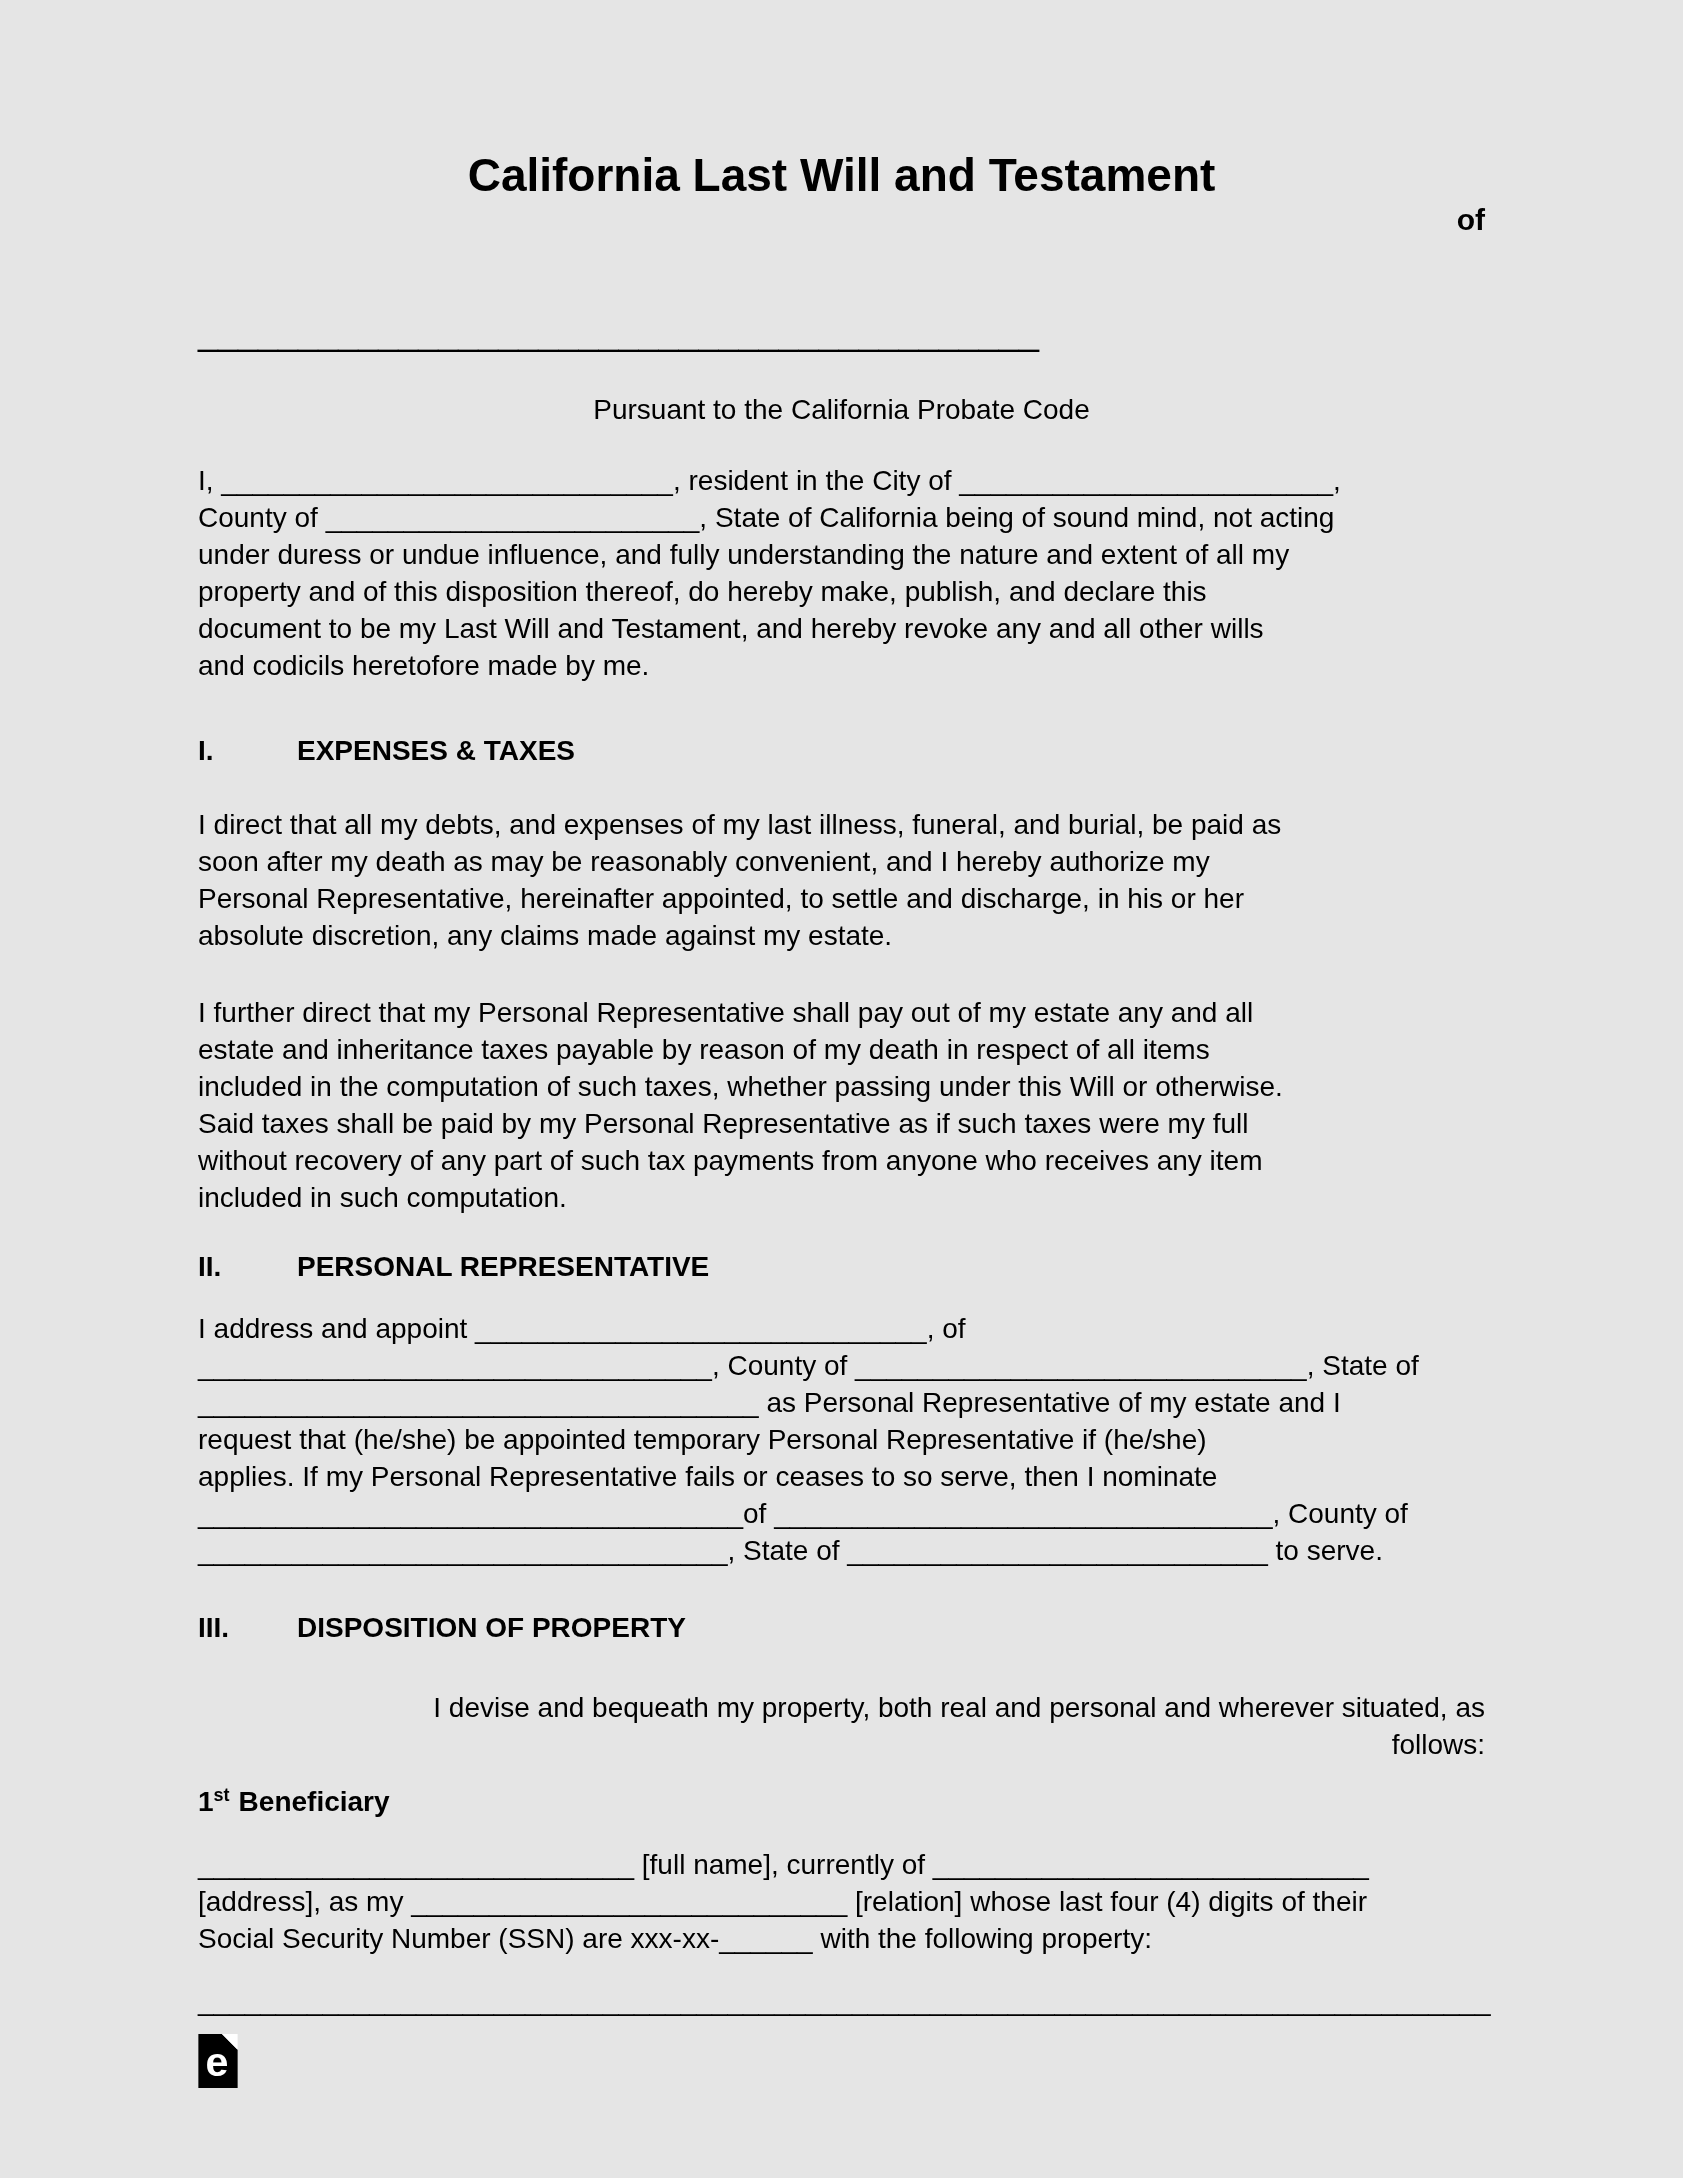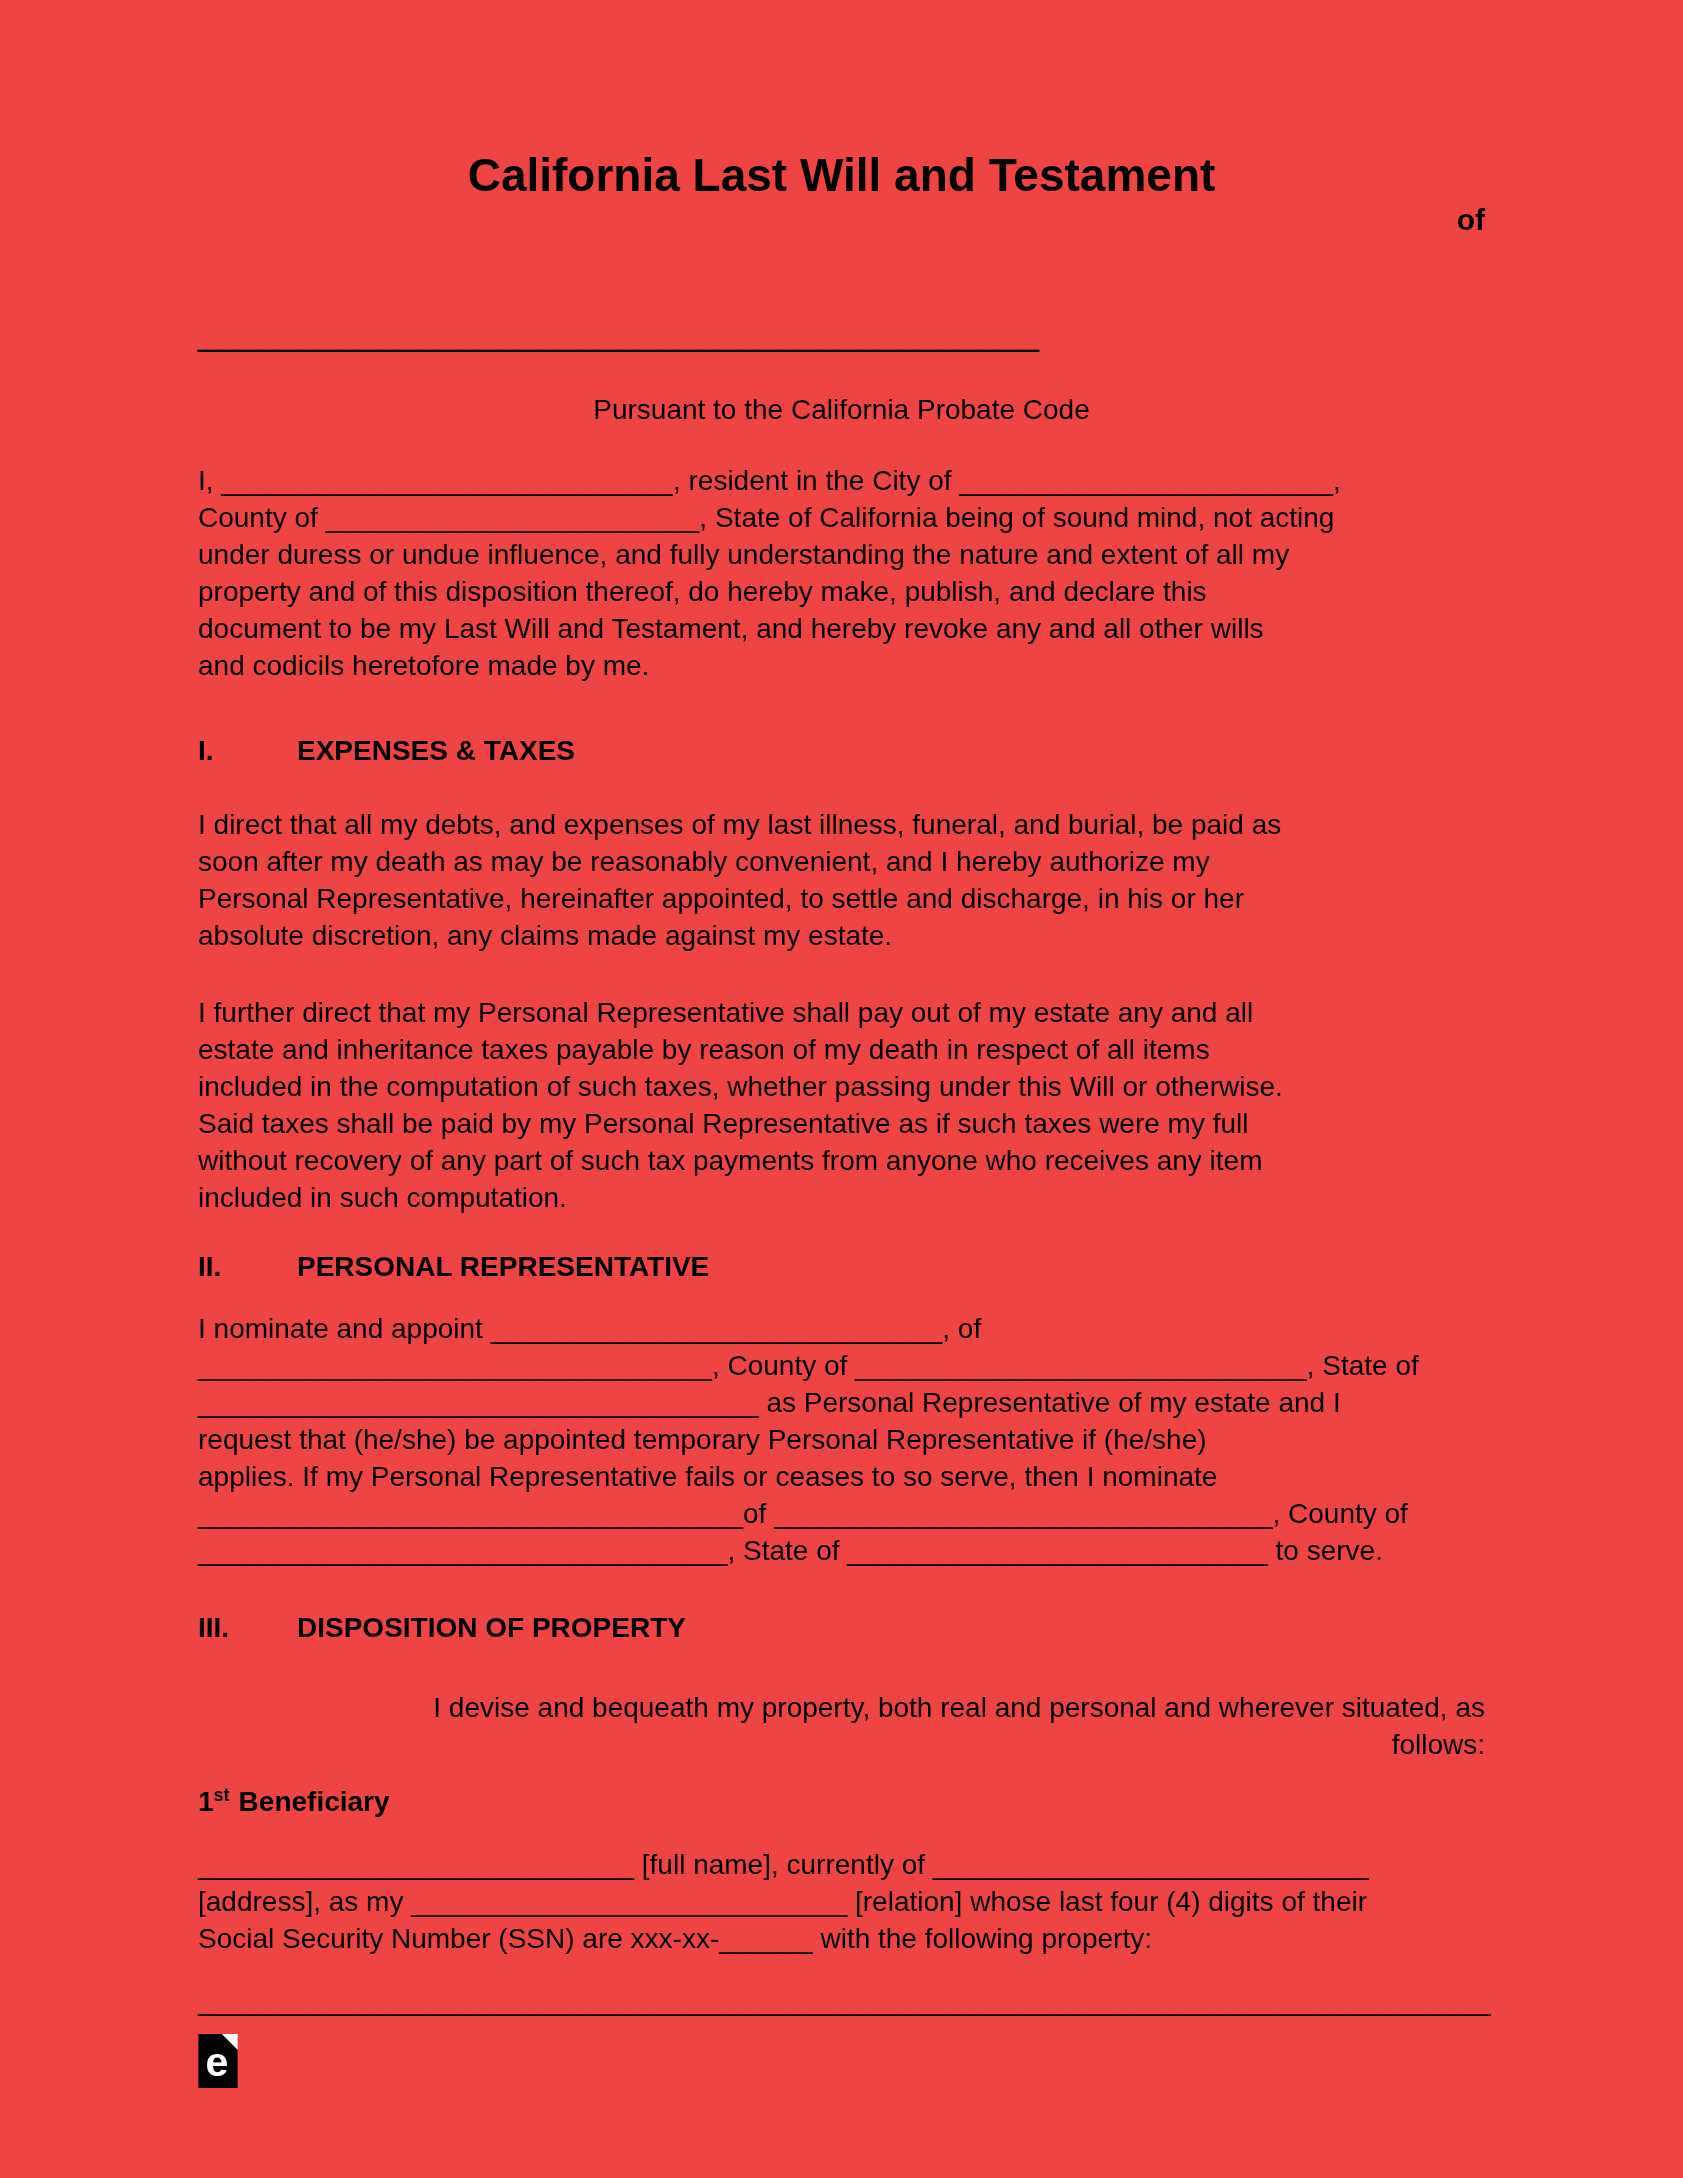--- a/index.html
+++ b/index.html
@@ -1,21 +1,21 @@
 <!DOCTYPE html>
 <html><head>
 <meta charset="utf-8">
 <style>
   * { margin: 0; padding: 0; box-sizing: border-box; }
   html, body { background: #ffffff; }
   .page {
     position: relative;
     width: 1683px;
     height: 2178px;
-    background: #ef4444;
+    background: #e5e5e5;
     color: #000000;
     font-family: "Liberation Sans", sans-serif;
     padding: 149px 198px 0 198px;
     overflow: hidden;
   }
   .doc-title {
     font-size: 46px;
     font-weight: 700;
     line-height: 52px;
     text-align: center;
@@ -113,21 +113,21 @@
       <div>Said taxes shall be paid by my Personal Representative as if such taxes were my full</div>
       <div>without recovery of any part of such tax payments from anyone who receives any item</div>
       <div>included in such computation.</div>
     </div>
 
   <div class="section-heading heading-2">
     <span class="section-numeral">II.</span>
     <span>PERSONAL REPRESENTATIVE</span>
   </div>
   <div class="para para-2a">
-      <div>I nominate and appoint _____________________________, of</div>
+      <div>I address and appoint _____________________________, of</div>
       <div>_________________________________, County of _____________________________, State of</div>
       <div>____________________________________ as Personal Representative of my estate and I</div>
       <div>request that (he/she) be appointed temporary Personal Representative if (he/she)</div>
       <div>applies. If my Personal Representative fails or ceases to so serve, then I nominate</div>
       <div>___________________________________of ________________________________, County of</div>
       <div>__________________________________, State of ___________________________ to serve.</div>
     </div>
 
   <div class="section-heading heading-3">
     <span class="section-numeral">III.</span>

